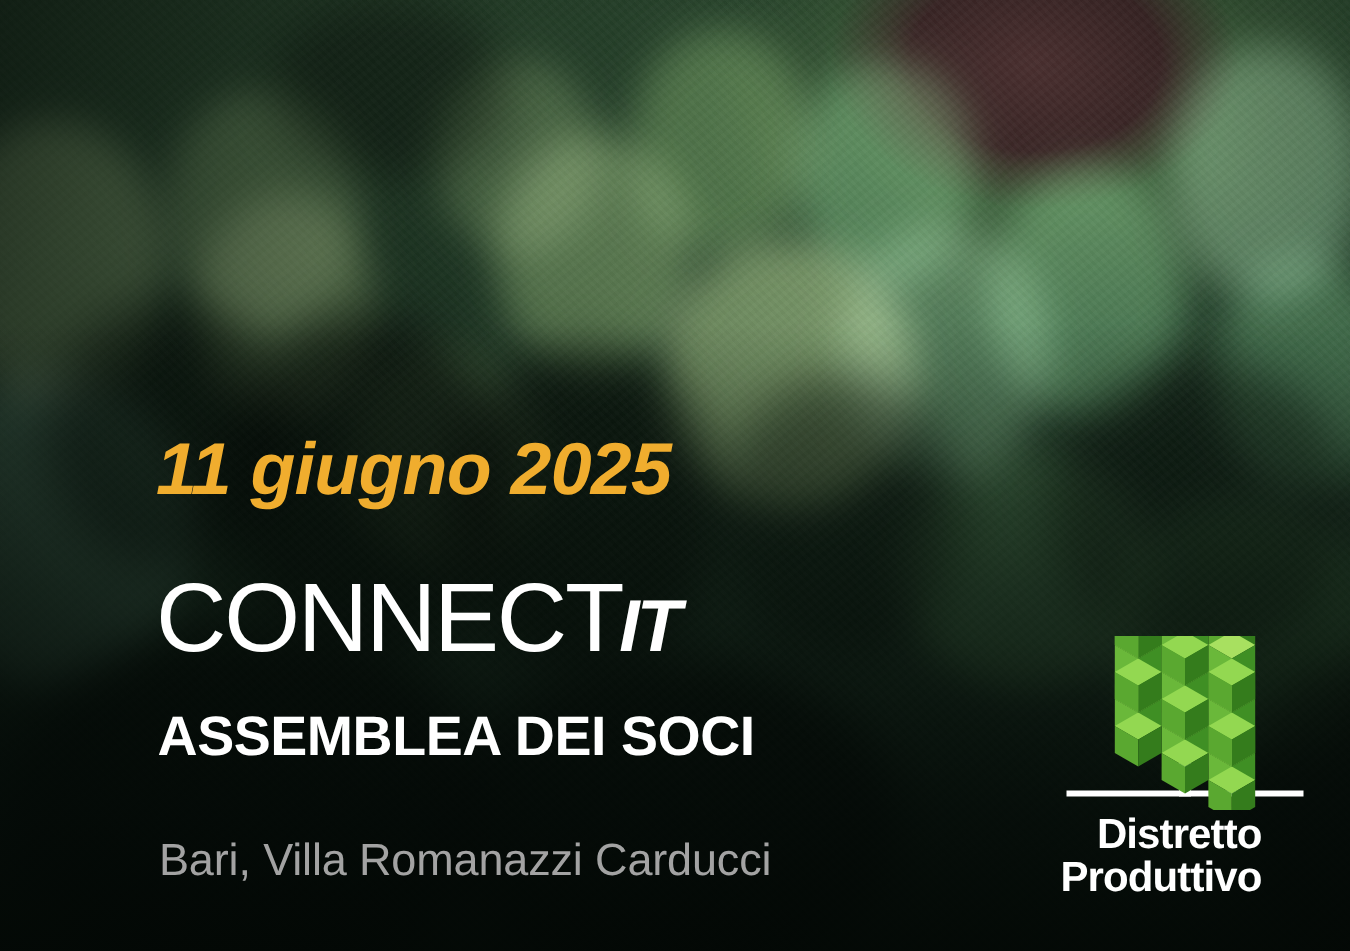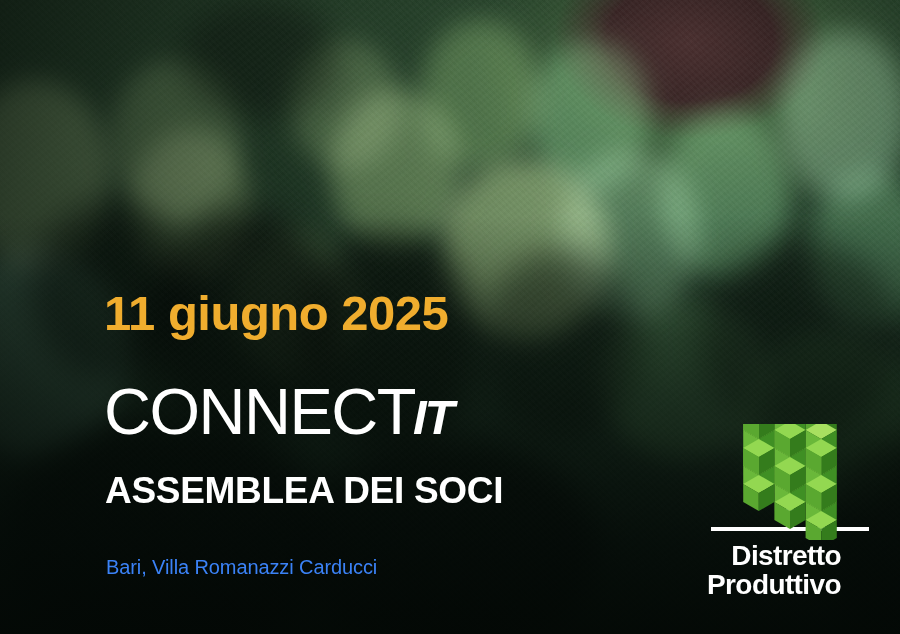--- a/index.html
+++ b/index.html
@@ -77,20 +77,21 @@
   .event-date {
     position: absolute;
     left: 104px;
     top: 289px;
     font-size: 49px;
     font-weight: bold;
     letter-spacing: -0.5px;
     color: #f0ad2e;
     line-height: 1;
     white-space: nowrap;
+    font-style: italic;
   }
 
   .headline {
     position: absolute;
     left: 104px;
     top: 379px;
     line-height: 1;
     white-space: nowrap;
     color: #ffffff;
   }
@@ -116,22 +117,22 @@
     letter-spacing: -0.3px;
     color: #ffffff;
     line-height: 1;
     white-space: nowrap;
   }
 
   .venue-block {
     position: absolute;
     left: 106px;
     top: 554px;
-    color: #3b82f6;
-    font-size: 20px;
+    color: #a3a3a3;
+    font-size: 30px;
     font-weight: 400;
     line-height: 1.3;
     letter-spacing: -0.1px;
     white-space: nowrap;
   }
 
   
   .logo {
     position: absolute;
     left: 697px;

